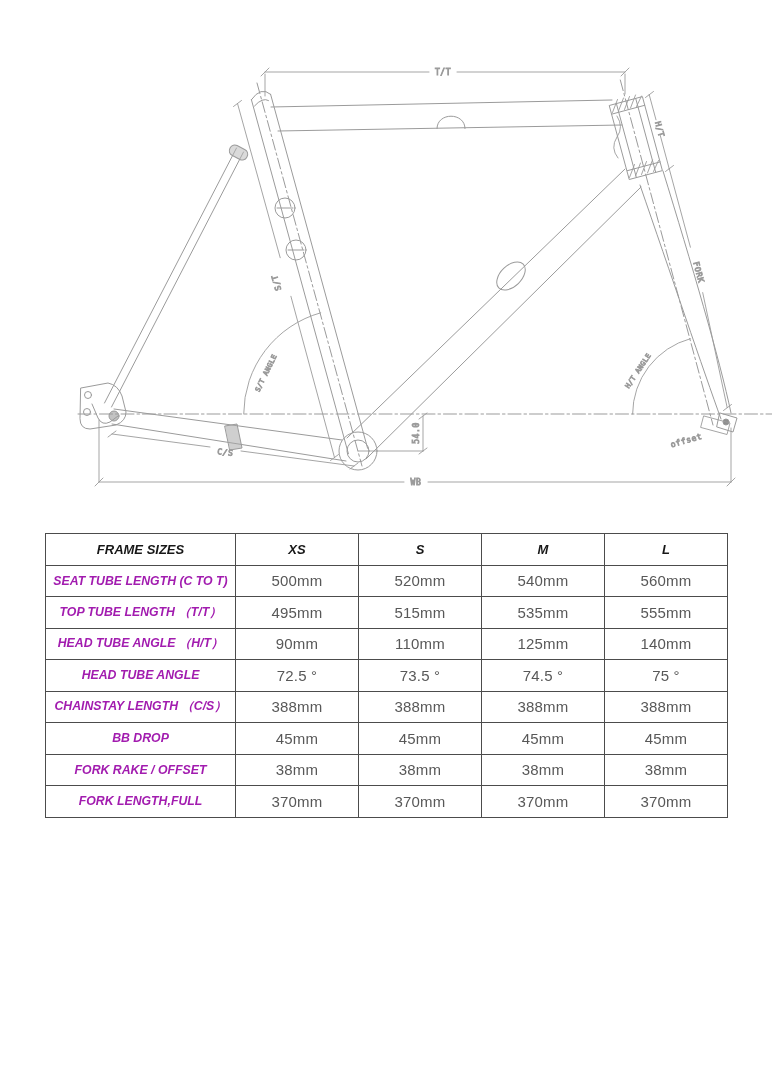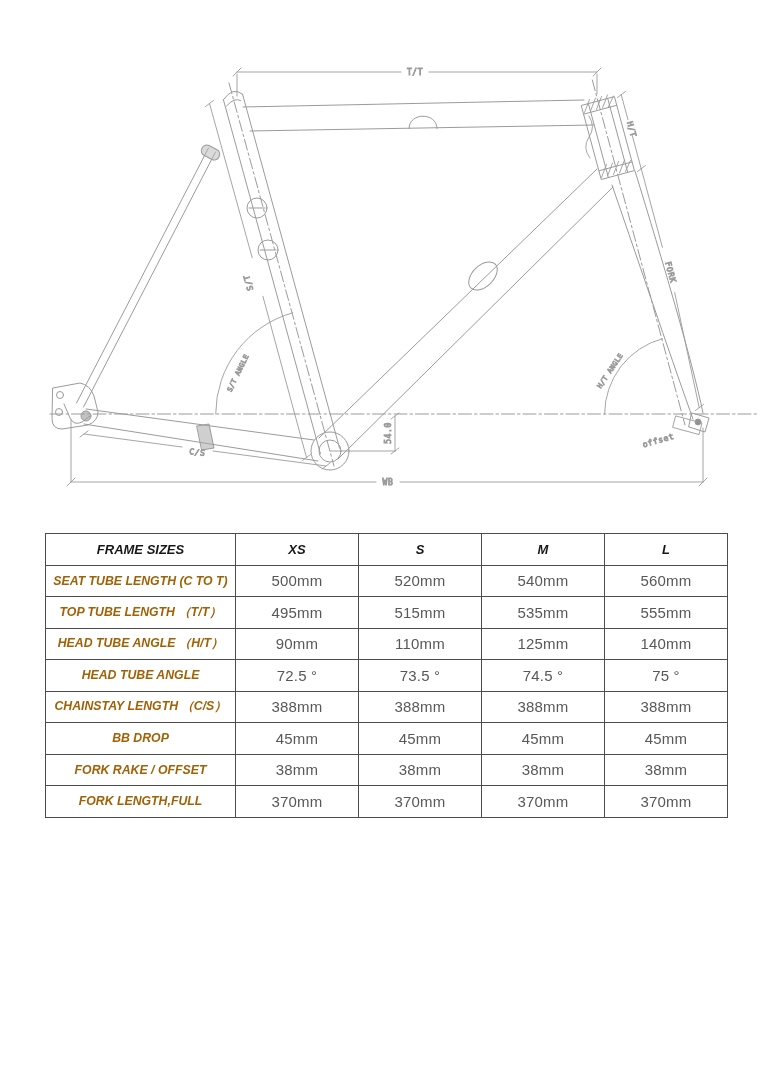--- a/index.html
+++ b/index.html
@@ -5,21 +5,21 @@
   * { margin:0; padding:0; box-sizing:border-box; }
   html,body { background:#ffffff; }
   body {
     width:772px; height:1080px;
     font-family:"Liberation Sans", sans-serif;
     position:relative; overflow:hidden;
   }
   .stage { position:absolute; inset:0; }
 
   
-  .diagram-wrap { position:absolute; left:0; top:0; width:704px; height:515px; }
+  .diagram-wrap { position:absolute; left:0; top:0; width:704px; height:515px;padding-left:28px; }
   svg text {
     font-family:"DejaVu Sans Mono", monospace;
     fill:#868686;
   }
   .dim-label { font-size:8px; letter-spacing:0.6px; }
   .angle-label { font-size:6.8px; letter-spacing:0.4px; }
 
   
   .spec-table {
     position:absolute; left:45px; top:533px; width:683px;
@@ -30,21 +30,21 @@
   .spec-table th, .spec-table td {
     border:1.6px solid #4c4c4c;
     height:31.5px;
     text-align:center; vertical-align:middle;
     white-space:nowrap; overflow:hidden;margin-left:40px;
   }
   .spec-table thead th {
     font-style:italic; font-weight:bold; color:#171717; font-size:13px;
   }
   .spec-table tbody th.row-label {
-    font-style:italic; font-weight:bold; color:#a16207; font-size:12.3px;
+    font-style:italic; font-weight:bold; color:#a21caf; font-size:12.3px;
     padding:0 2px;
   }
   .spec-table td.row-val {
     font-weight:400; color:#585858; font-size:15px;
     letter-spacing:0.2px;
     text-align:center;
   }
 </style>
 </head>
 <body>

